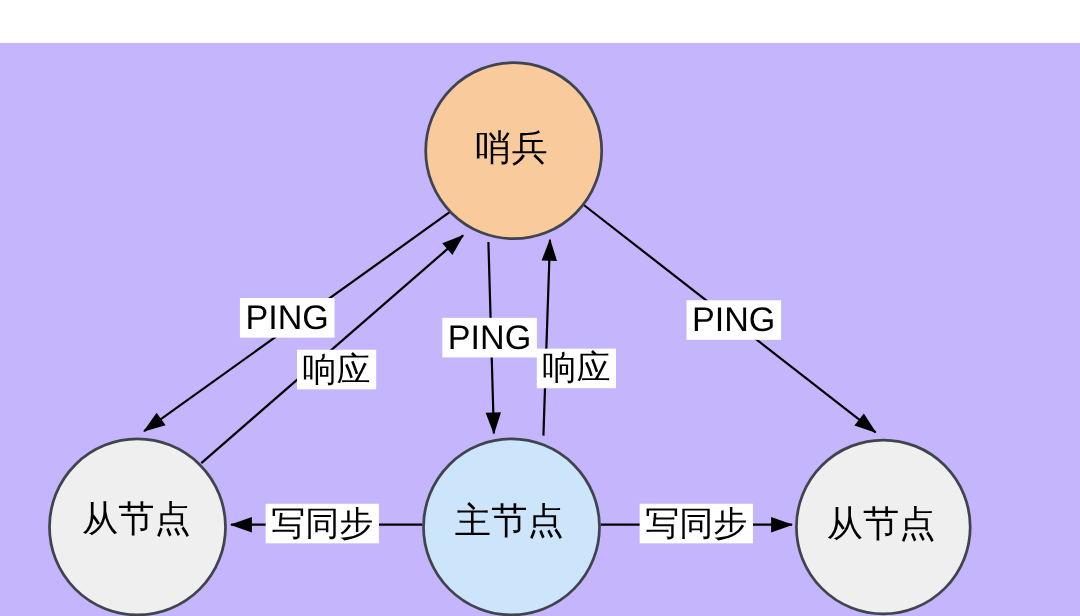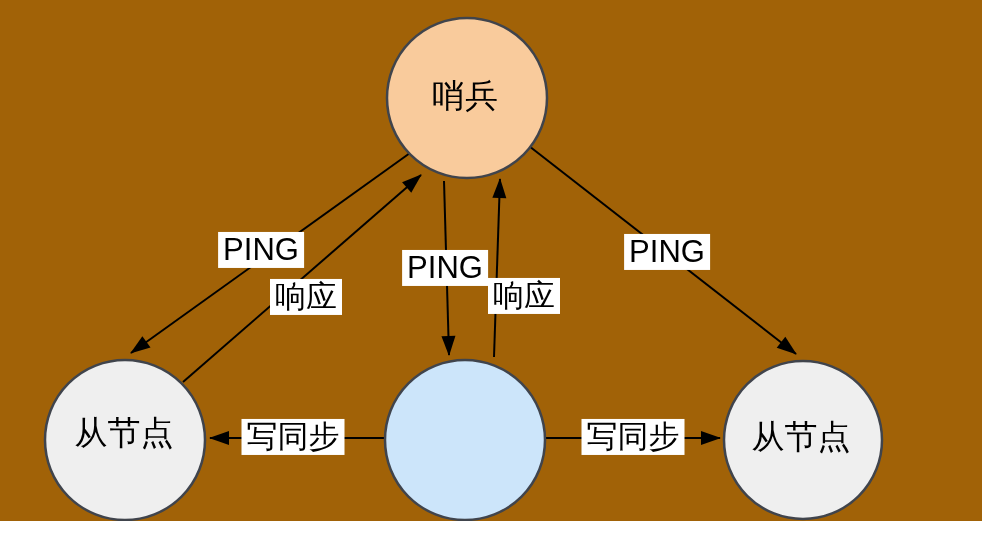--- a/index.html
+++ b/index.html
@@ -5,22 +5,23 @@
   html, body {
     margin: 0;
     padding: 0;
     background: #ffffff;
     font-family: "Liberation Sans", "DejaVu Sans", sans-serif;
   }
   .stage {
     position: relative;
     width: 982px;
     height: 521px;
-    background: #a16207;
+    background: #c4b5fd;
     overflow: hidden;
+    margin-top: 39px;
   }
   .stage svg {
     position: absolute;
     left: 0;
     top: 0;
   }
   .edge-line {
     stroke: #000000;
     stroke-width: 2;
     fill: none;
@@ -71,20 +72,21 @@
     <g>
       <circle class="node-circle" cx="467" cy="98" r="80" fill="#F9CB9C"></circle>
       <circle class="node-circle" cx="125" cy="440" r="80" fill="#EFEFEF"></circle>
       <circle class="node-circle" cx="465" cy="440" r="80" fill="#CCE5FA"></circle>
       <circle class="node-circle" cx="803" cy="440" r="79" fill="#EFEFEF"></circle>
     </g>
   </svg>
 
   <div class="label node-label" style="left:465px; top:96px;">哨兵</div>
   <div class="label node-label" style="left:124px; top:433px;">从节点</div>
+  <div class="label node-label" style="left:463px; top:435px;">主节点</div>
   <div class="label node-label" style="left:801px; top:437px;">从节点</div>
 
   <div class="label edge-label" style="left:261px; top:250px;">PING</div>
   <div class="label edge-label" style="left:306px; top:297px;">响应</div>
   <div class="label edge-label" style="left:445px; top:268px;">PING</div>
   <div class="label edge-label" style="left:524px; top:296px;">响应</div>
   <div class="label edge-label" style="left:667px; top:252px;">PING</div>
   <div class="label edge-label" style="left:293px; top:437px;">写同步</div>
   <div class="label edge-label" style="left:633px; top:437px;">写同步</div>
 

